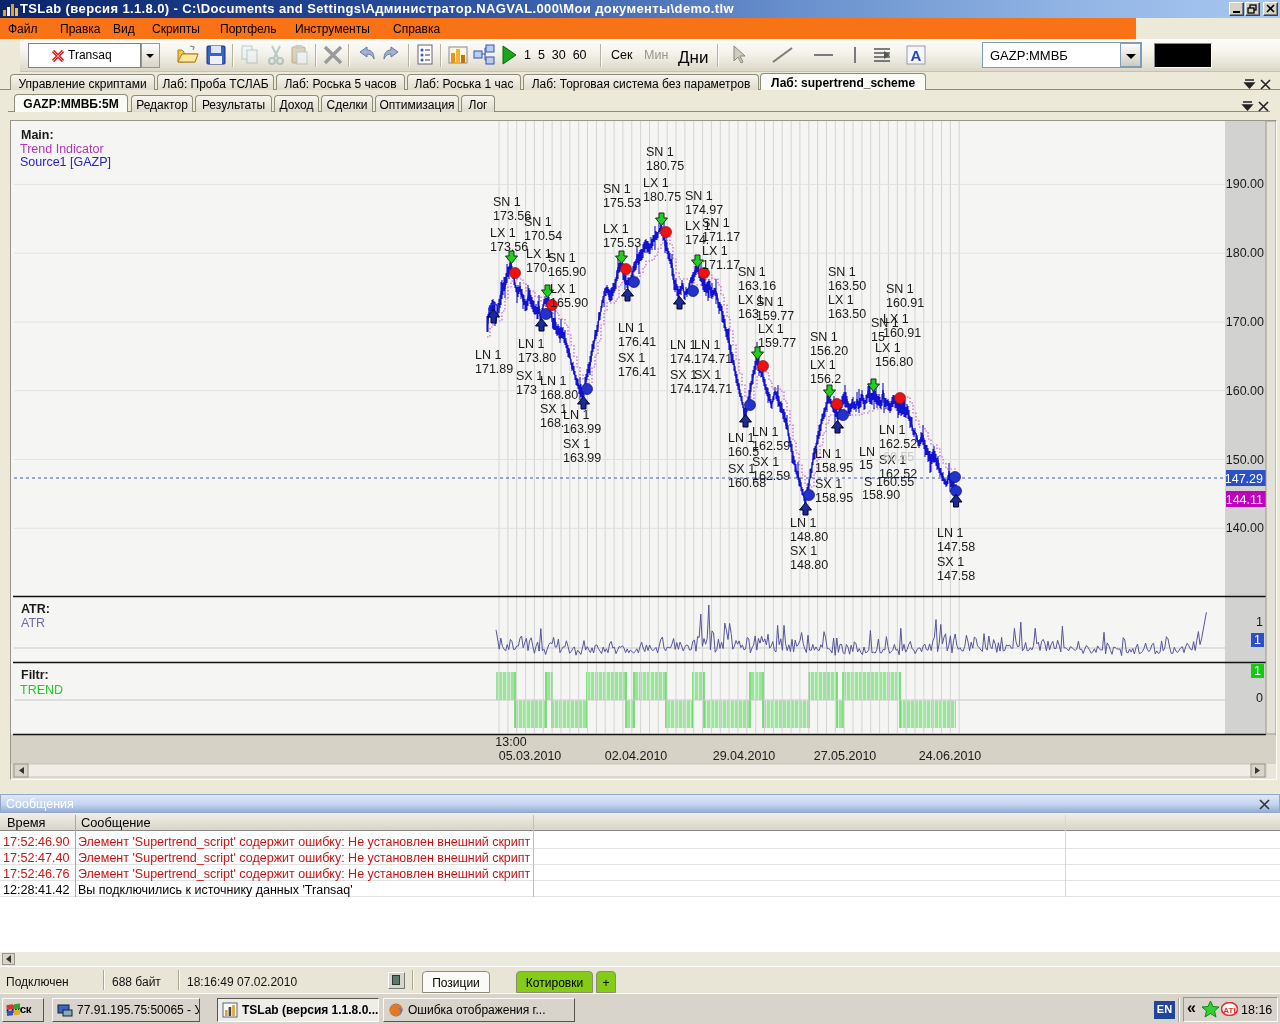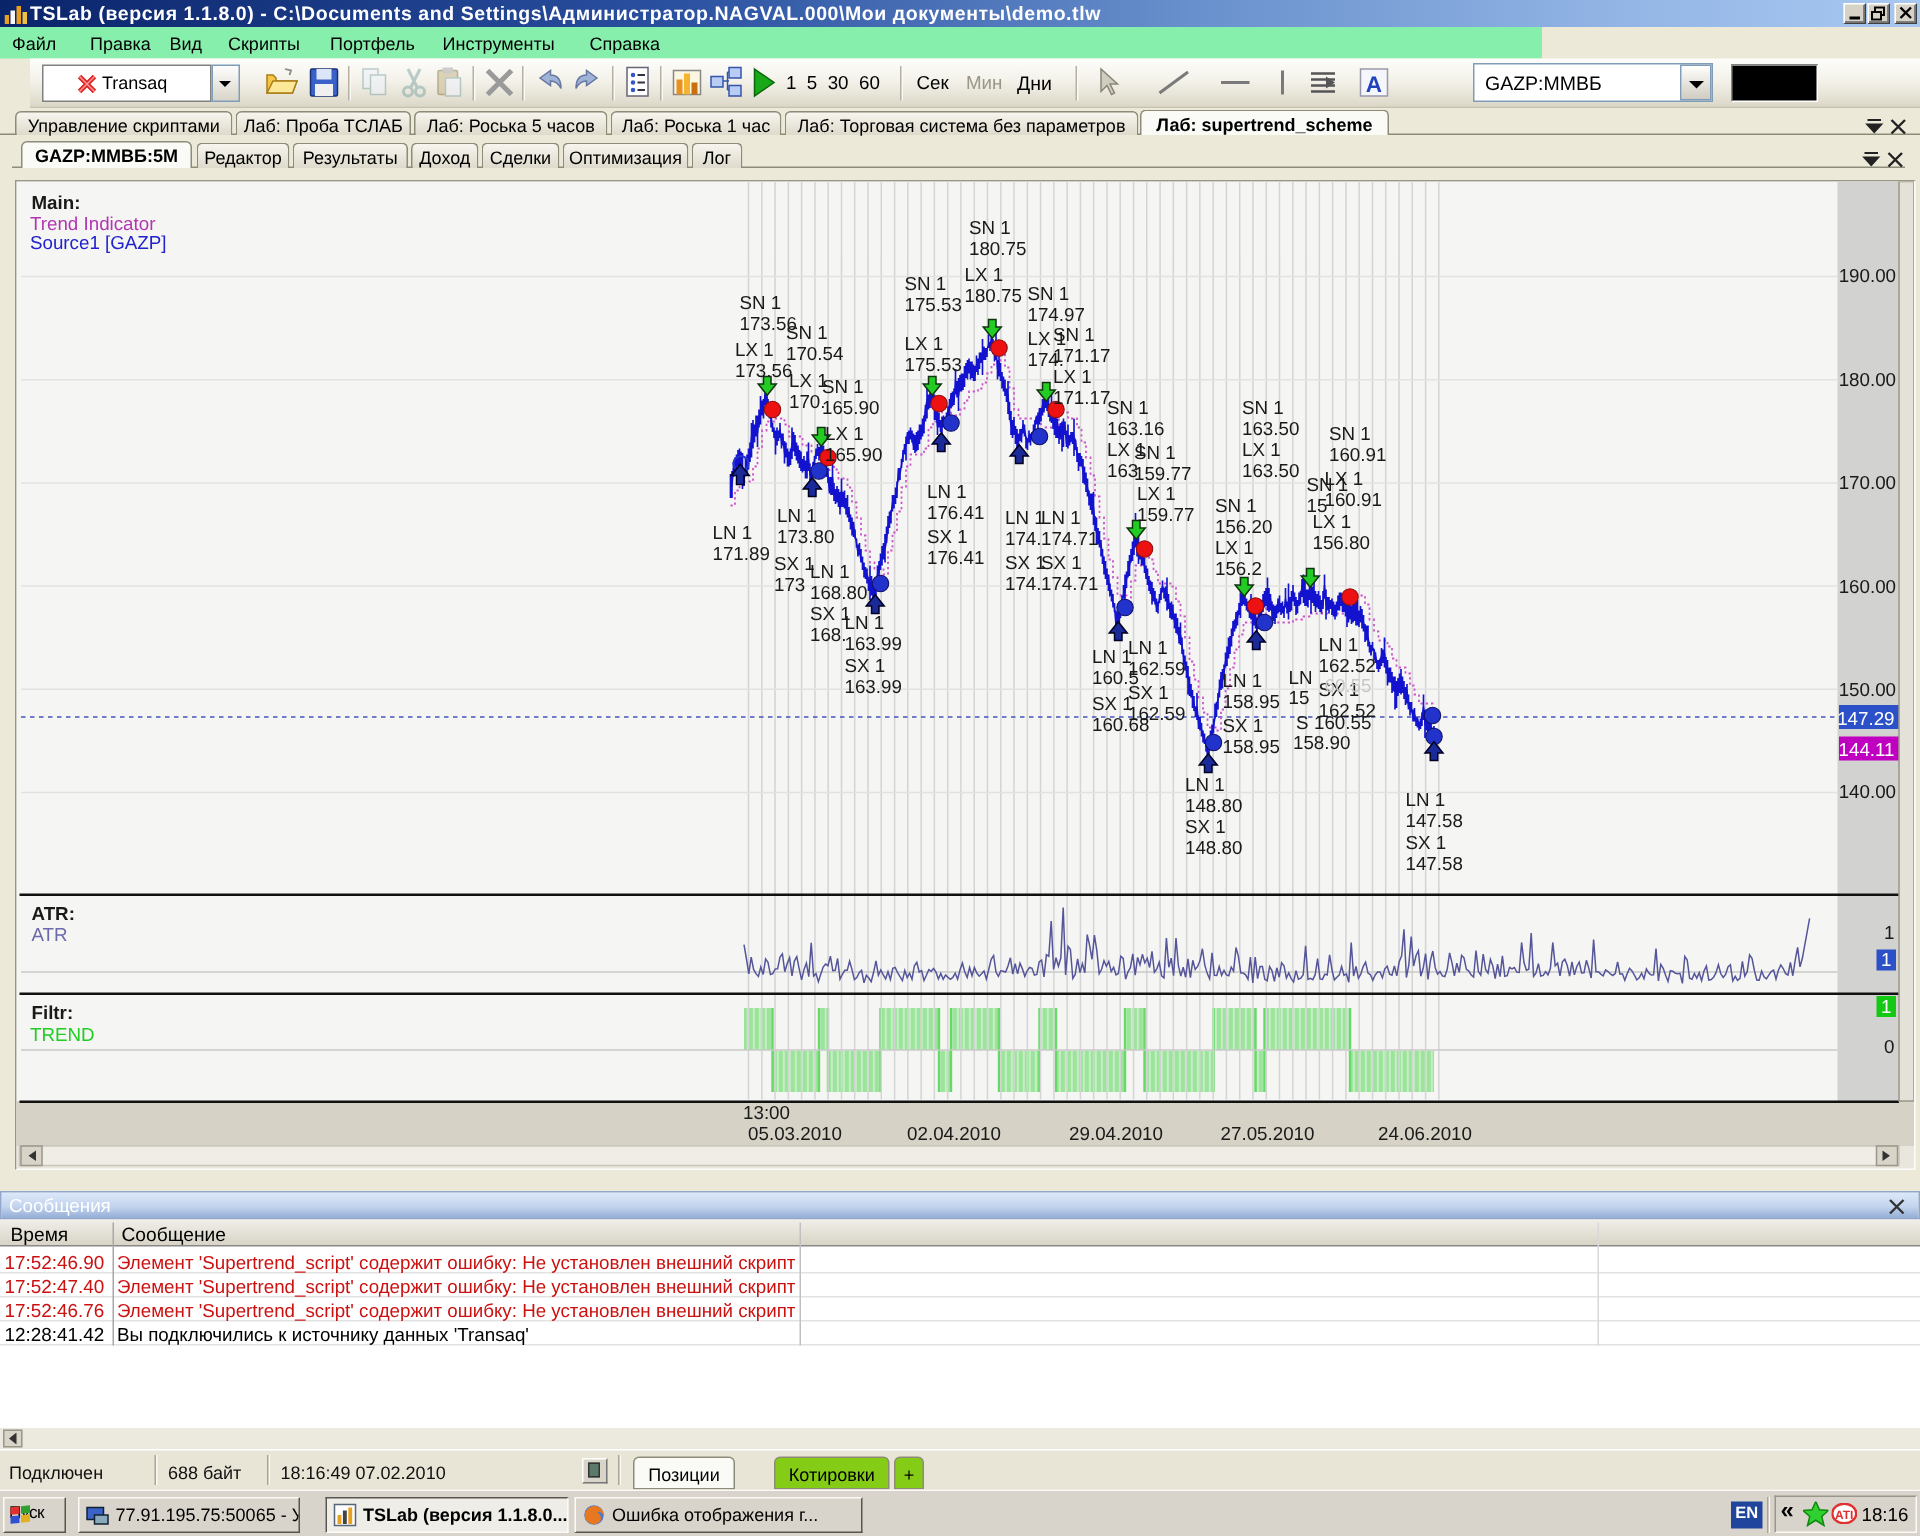--- a/index.html
+++ b/index.html
@@ -6,21 +6,21 @@
 body{font-family:"Liberation Sans",sans-serif;font-size:12px;background:#ece9d8;position:relative;}
 .abs{position:absolute;}
 
 #titlebar{position:absolute;left:0;top:0;width:1280px;height:18px;
  background:linear-gradient(90deg,#0a246a 0%,#2a50a0 35%,#6890cc 62%,#94b6e6 85%,#a8c8f0 100%);
  color:#fff;font-weight:bold;font-size:13px;}
 #titlebar .txt{position:absolute;left:20px;top:1px;white-space:nowrap;letter-spacing:0.38px;}
 .wbtn{position:absolute;top:2px;width:15px;height:14px;background:#d6d2c6;
  border:1px solid;border-color:#fff #404040 #404040 #fff;box-shadow:inset -1px -1px 0 #808080;}
 
-#menubar{position:absolute;left:0;top:18px;width:1028px;height:21px;background:#86efac;}
+#menubar{position:absolute;left:0;top:18px;width:1136px;height:21px;background:#f97316;}
 #menubar span{position:absolute;top:4px;color:#000;}
 
 #toolbar{position:absolute;left:0;top:39px;width:1280px;height:33px;
  background:linear-gradient(#fdfdfb 0%,#f4f2ea 45%,#dcd8c8 100%);
  border-bottom:1px solid #c6c2b2;margin-left:20px;}
 .tsep{position:absolute;top:5px;height:23px;width:2px;
  border-left:1px solid #b6b2a2;border-right:1px solid #fbfaf6;}
 .tbtn{position:absolute;top:4px;}
 
 .tab{position:absolute;border:1px solid #8d8c79;border-bottom:none;
@@ -159,21 +159,21 @@
       <rect x="14" y="14" width="8" height="7" fill="#b8ccf4" stroke="#3355aa"></rect>
       <path d="M10,11 h3 M13,5 h1 M13,11 h1 M13,17 h1 M13,5 v12" stroke="#3355aa" fill="none"></path>
     </svg>
 <svg class="tbtn" style="left:478px" width="22" height="24">
       <path d="M5,3 L18,12 L5,21 Z" fill="#18a818" stroke="#0a660a"></path>
     </svg>
 <div class="abs" style="left:504px;top:9px;letter-spacing:0;font-size:12.5px">1&nbsp; 5&nbsp; 30&nbsp; 60</div>
 <div class="tsep" style="left:580px"></div>
 <div class="abs" style="left:591px;top:9px;font-size:12.5px">Сек</div>
 <div class="abs" style="left:624px;top:9px;font-size:12.5px;color:#9a9688">Мин</div>
-<div class="abs" style="left:658px;top:9px;font-size:13px">Дни</div>
+<div class="abs" style="left:658px;top:9px;font-size:17px">Дни</div>
 <div class="tsep" style="left:697px"></div>
 <svg class="tbtn" style="left:706px" width="24" height="24">
       <path d="M8,3 L8,18 L12,14 L15,20 L17,19 L14,13 L19,13 Z" fill="#cfccc0" stroke="#8a8678"></path>
     </svg>
 <svg class="tbtn" style="left:748px" width="30" height="24">
       <path d="M5,19 L24,5" stroke="#7a7a7a" stroke-width="2"></path>
     </svg>
 <svg class="tbtn" style="left:790px" width="28" height="24">
       <path d="M4,12 L23,12" stroke="#7a7a7a" stroke-width="2"></path>
     </svg>
@@ -497,21 +497,21 @@
  <span class="stext" style="left:187px">18:16:49 07.02.2010</span>
  <div class="abs" style="left:388px;top:5px;width:17px;height:17px;background:#d8d4c8;border:1px solid;border-color:#fff #777 #777 #fff">
    <div style="position:absolute;left:3px;top:2px;width:8px;height:10px;background:#5a7a6a;border:1px solid #333"></div>
  </div>
  <div class="ssep" style="left:412px"></div>
  <div class="stab active" style="left:422px;width:68px">Позиции</div>
  <div class="stab" style="left:516px;width:77px">Котировки</div>
  <div class="stab" style="left:596px;width:20px">+</div>
 </div>
 <div id="taskbar">
- <div class="task" style="left:2px;width:42px;font-weight:normal;padding-left:3px;font-size:11.5px;letter-spacing:-0.3px">
+ <div class="task" style="left:2px;width:42px;font-weight:bold;padding-left:3px;font-size:11.5px;letter-spacing:-0.3px">
   <svg class="ticon" style="left:3px;top:4px" width="16" height="16">
    <rect x="1" y="2" width="6" height="5" fill="#e03030" transform="skewY(-6 )"></rect>
    <rect x="8" y="2" width="6" height="5" fill="#30a030" transform="skewY(-6)"></rect>
    <rect x="1" y="8" width="6" height="5" fill="#3050d0" transform="skewY(-6)"></rect>
    <rect x="8" y="8" width="6" height="5" fill="#e0b020" transform="skewY(-6)"></rect>
   </svg>Пуск</div>
  <div class="task" style="left:52px;width:148px">
   <svg class="ticon" width="16" height="16">
         <rect x="1" y="3" width="11" height="8" fill="#3a62c8" stroke="#123"></rect>
         <rect x="6" y="8" width="9" height="6" fill="#8ab" stroke="#123"></rect>

